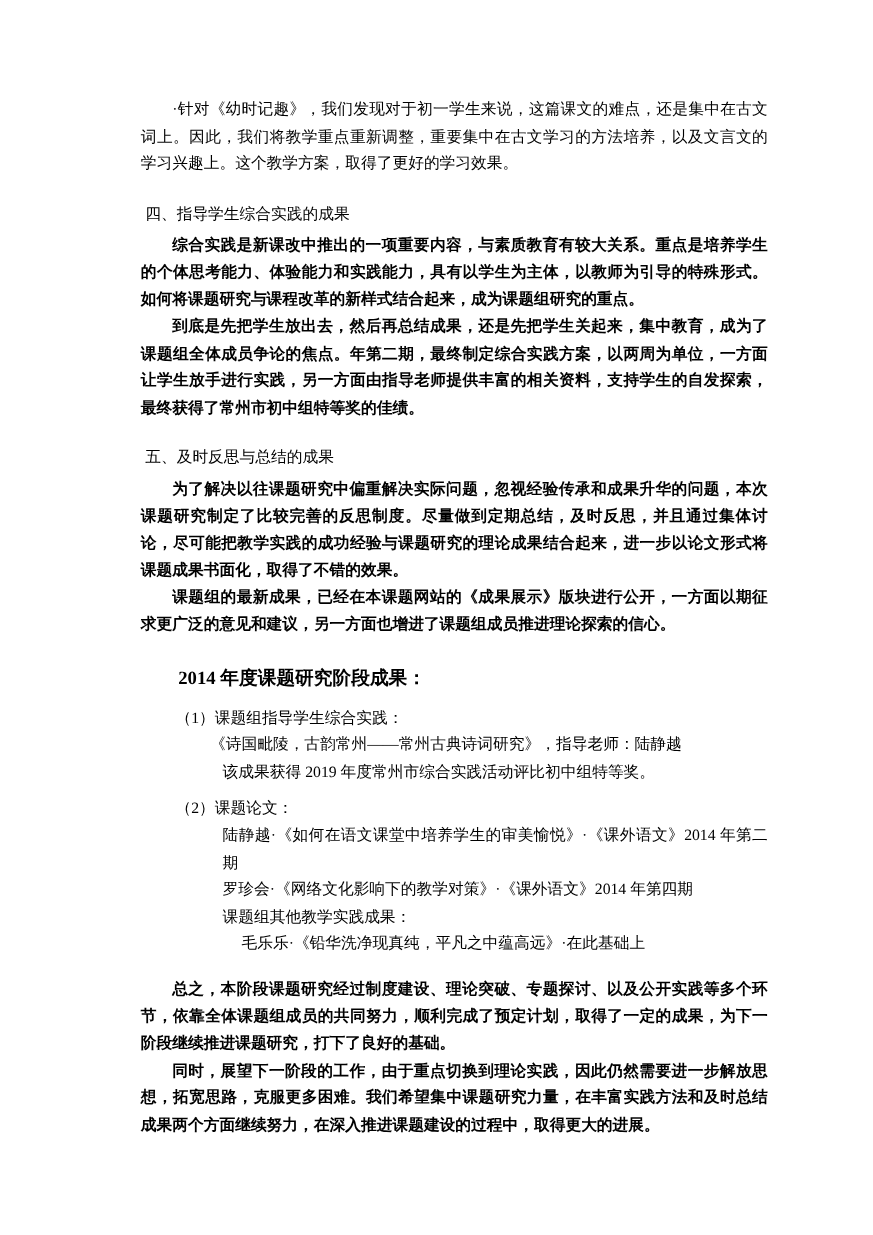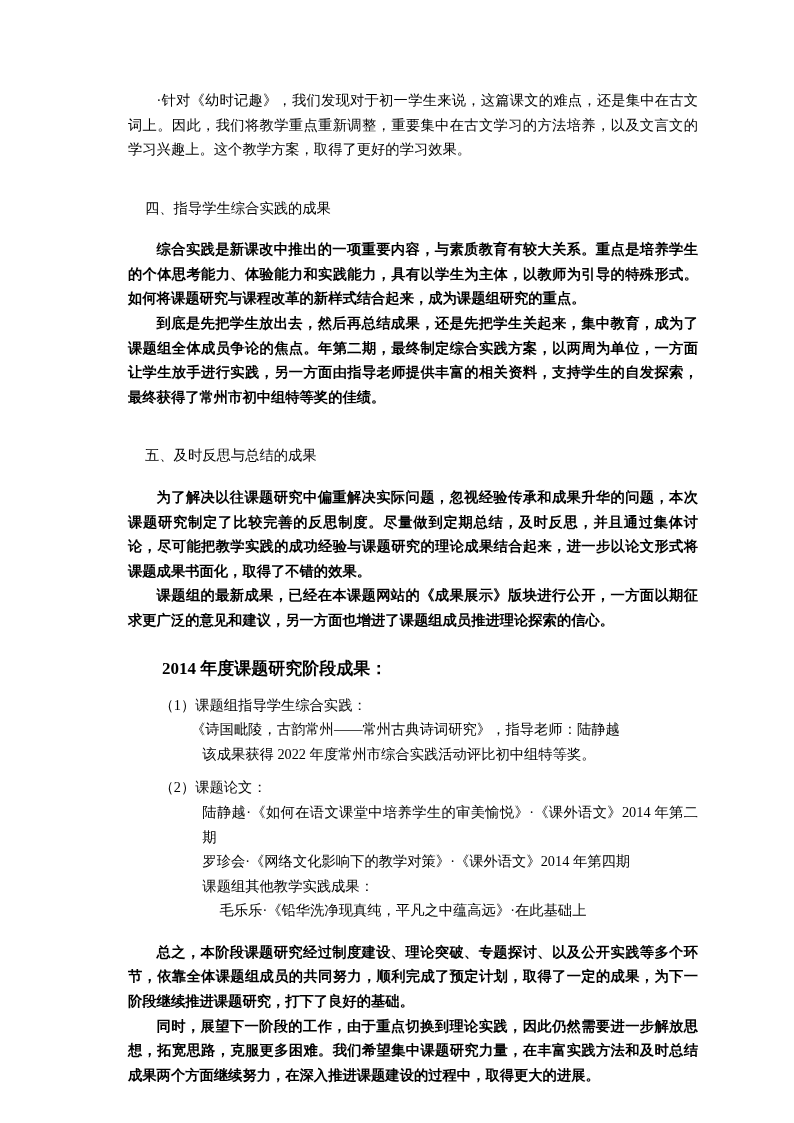--- a/index.html
+++ b/index.html
@@ -39,21 +39,21 @@
   .gap-sm {
     height: 9px;
   }
   .gap-md {
     height: 17px;
   }
   .gap-lg {
     height: 22px;
   }
   .section-head {
-    margin: 17px;
+    margin: 4px;
     font-size: 14.3px;
     font-weight: normal;
     line-height: 1.72;
   }
   .bold-head {
     font-weight: bold;
     text-indent: 2em;
     font-size: 17px;
     line-height: 1.72;
   }
@@ -91,21 +91,21 @@
     <p class="indent2">课题组的最新成果，已经在本课题网站的《成果展示》版块进行公开，一方面以期征求更广泛的意见和建议，另一方面也增进了课题组成员推进理论探索的信心。</p>
 
     <div class="gap-lg"></div>
 
     <p class="bold-head">2014 年度课题研究阶段成果：</p>
 
     <div class="gap-sm"></div>
 
     <p class="lvl1">（1）课题组指导学生综合实践：</p>
     <p class="lvl2">《诗国毗陵，古韵常州——常州古典诗词研究》，指导老师：陆静越</p>
-    <p class="lvl3">该成果获得 2022 年度常州市综合实践活动评比初中组特等奖。</p>
+    <p class="lvl3">该成果获得 2019 年度常州市综合实践活动评比初中组特等奖。</p>
 
     <div class="gap-sm"></div>
 
     <p class="lvl1">（2）课题论文：</p>
     <p class="lvl3">陆静越·《如何在语文课堂中培养学生的审美愉悦》·《课外语文》2014 年第二期</p>
     <p class="lvl3">罗珍会·《网络文化影响下的教学对策》·《课外语文》2014 年第四期</p>
     <p class="lvl3">课题组其他教学实践成果：</p>
     <p class="lvl3" style="padding-left:6.4em">毛乐乐·《铅华洗净现真纯，平凡之中蕴高远》·在此基础上</p>
 
     <div class="gap-md"></div>

